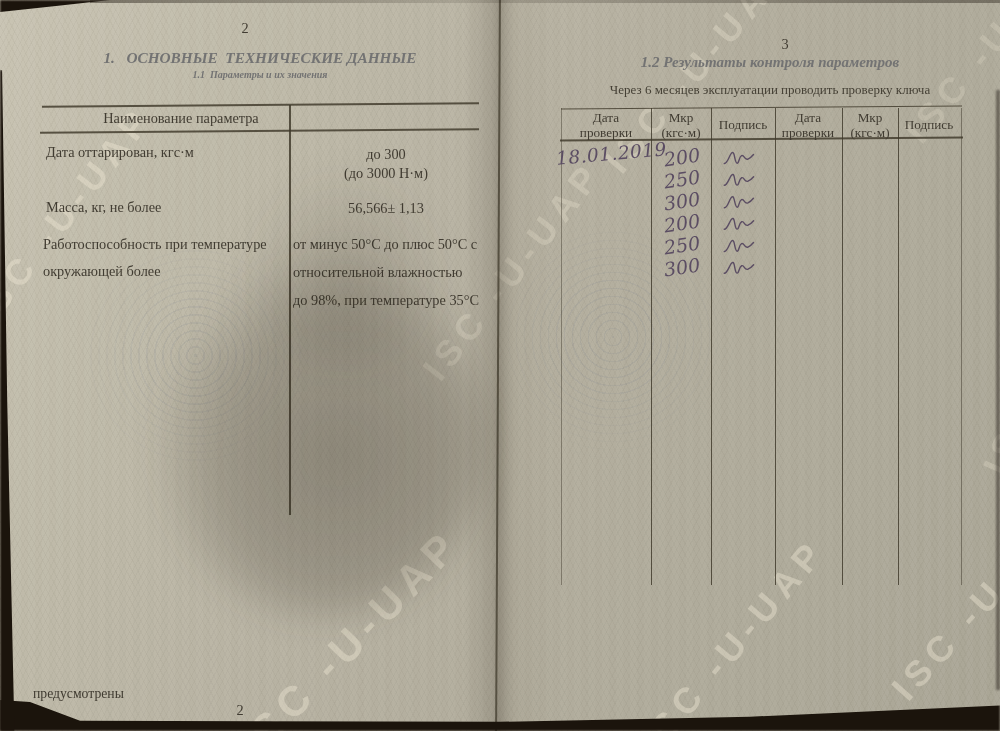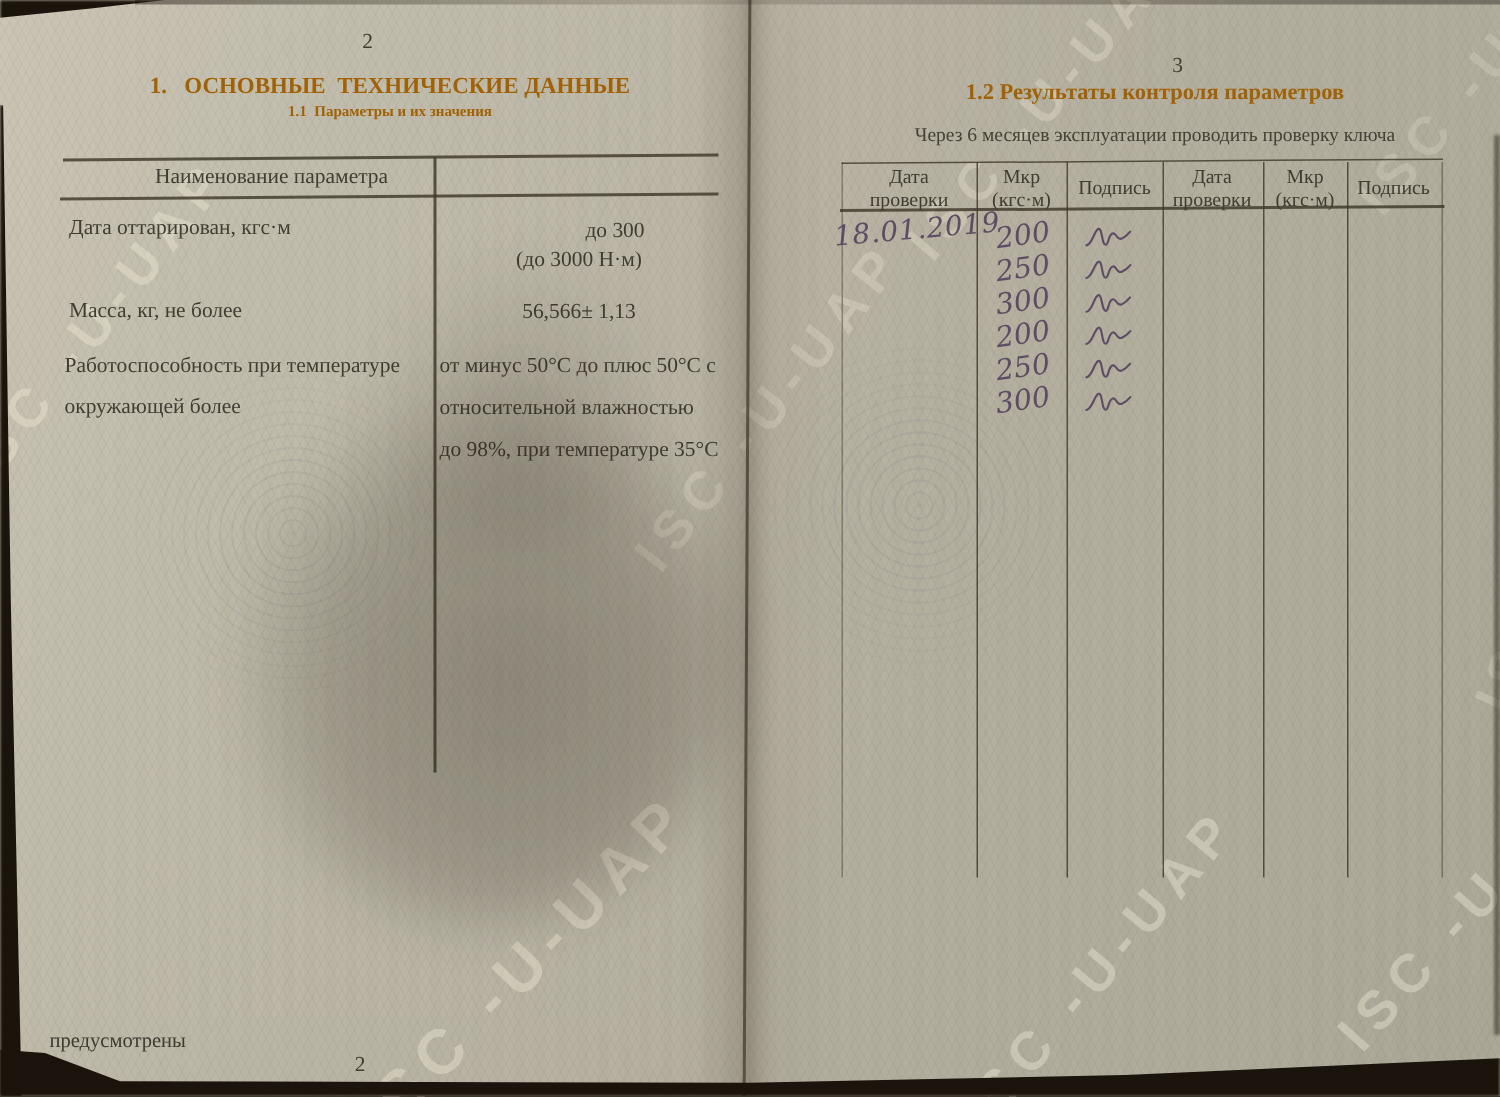--- a/index.html
+++ b/index.html
@@ -18,21 +18,21 @@
     background:repeating-radial-gradient(circle at 50% 50%,rgba(105,115,138,.10) 0 1.5px,transparent 1.5px 8px);
     -webkit-mask-image:radial-gradient(circle,#000 25%,transparent 70%);
     mask-image:radial-gradient(circle,#000 25%,transparent 70%);}
   .wm{font-family:"Liberation Sans",sans-serif;font-weight:bold;font-size:36px;
     letter-spacing:7px;color:rgba(238,232,212,.42);white-space:nowrap;}
   .shadow-blob{border-radius:50%;filter:blur(16px);}
   
   .rule{background:rgba(62,56,42,.82);}
   
   .pre{white-space:pre;}
-  .ttl{font-weight:bold;color:#a16207;}
+  .ttl{font-weight:bold;color:#737373;font-style:italic;}
   .ctr{text-align:center;}
   .hand{font-family:"DejaVu Serif",serif;font-style:italic;color:#5b4d63;}
   .hdrcell{font-size:13.2px;line-height:14.5px;text-align:center;color:#413c32;}
   .body-txt{font-size:14.3px;color:#413c32;}
   .small-txt{font-size:13.7px;color:#3f3a30;}
   .edge{background:#1b140c;filter:blur(1px);}
   .z1{z-index:1}.z2{z-index:2}.z3{z-index:3}.z4{z-index:4}.z5{z-index:5}.z10{z-index:10}.z20{z-index:20}
 </style>
 </head>
 <body>
@@ -59,21 +59,21 @@
   <div class="abs ctr ttl pre z4" style="left:40px;top:49px;width:440px;font-size:15.3px;">1.   ОСНОВНЫЕ  ТЕХНИЧЕСКИЕ ДАННЫЕ</div>
   <div class="abs ctr ttl pre z4" style="left:40px;top:69px;width:440px;font-size:10px;">1.1  Параметры и их значения</div>
 
   <div class="rule abs z4" style="left:42px;top:104px;width:437px;height:1.5px;transform:rotate(-0.45deg);"></div>
   <div class="rule abs z4" style="left:40px;top:130px;width:439px;height:2.4px;transform:rotate(-0.45deg);"></div>
   <div class="rule abs z4" style="left:289px;top:105px;width:1.7px;height:410px;"></div>
 
   <div class="abs ctr body-txt z4" style="left:56px;top:110px;width:250px;">Наименование параметра</div>
 
   <div class="abs body-txt z4" style="left:46px;top:144px;">Дата оттарирован, кгс·м</div>
-  <div class="abs ctr body-txt z4" style="left:290px;top:146px;width:192px;margin-left:24px;">до 300</div>
+  <div class="abs ctr body-txt z4" style="left:290px;top:146px;width:192px;">до 300</div>
   <div class="abs ctr body-txt z4" style="left:290px;top:165px;width:192px;">(до 3000 Н·м)</div>
 
   <div class="abs body-txt z4" style="left:46px;top:199px;text-align:center;">Масса, кг, не более</div>
   <div class="abs ctr body-txt z4" style="left:290px;top:200px;width:192px;">56,566± 1,13</div>
 
   <div class="abs body-txt z4" style="left:43px;top:236px;">Работоспособность при температуре</div>
   <div class="abs body-txt z4" style="left:43px;top:263px;">окружающей более</div>
   <div class="abs body-txt z4" style="left:293px;top:236px;">от минус 50°С до плюс 50°С с</div>
   <div class="abs body-txt z4" style="left:293px;top:264px;">относительной влажностью</div>
   <div class="abs body-txt z4" style="left:293px;top:292px;">до 98%, при температуре 35°С</div>

